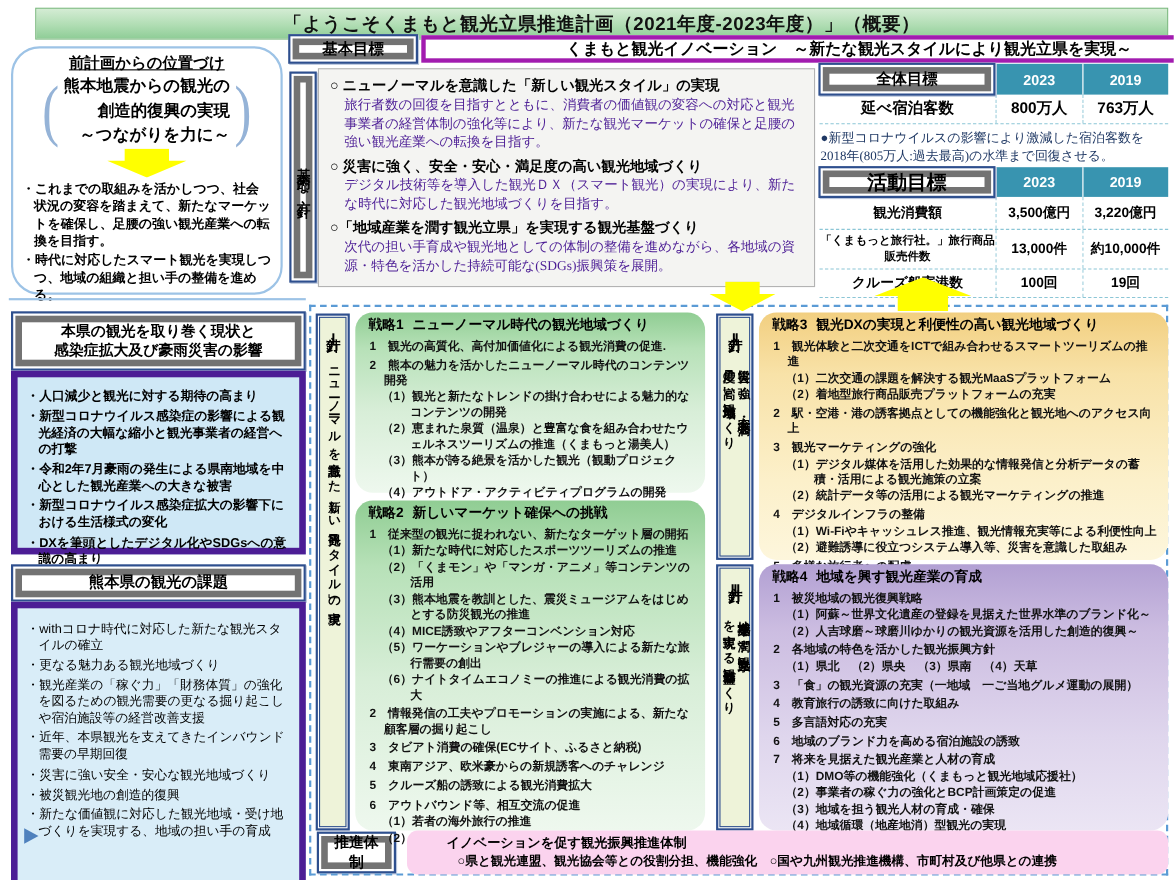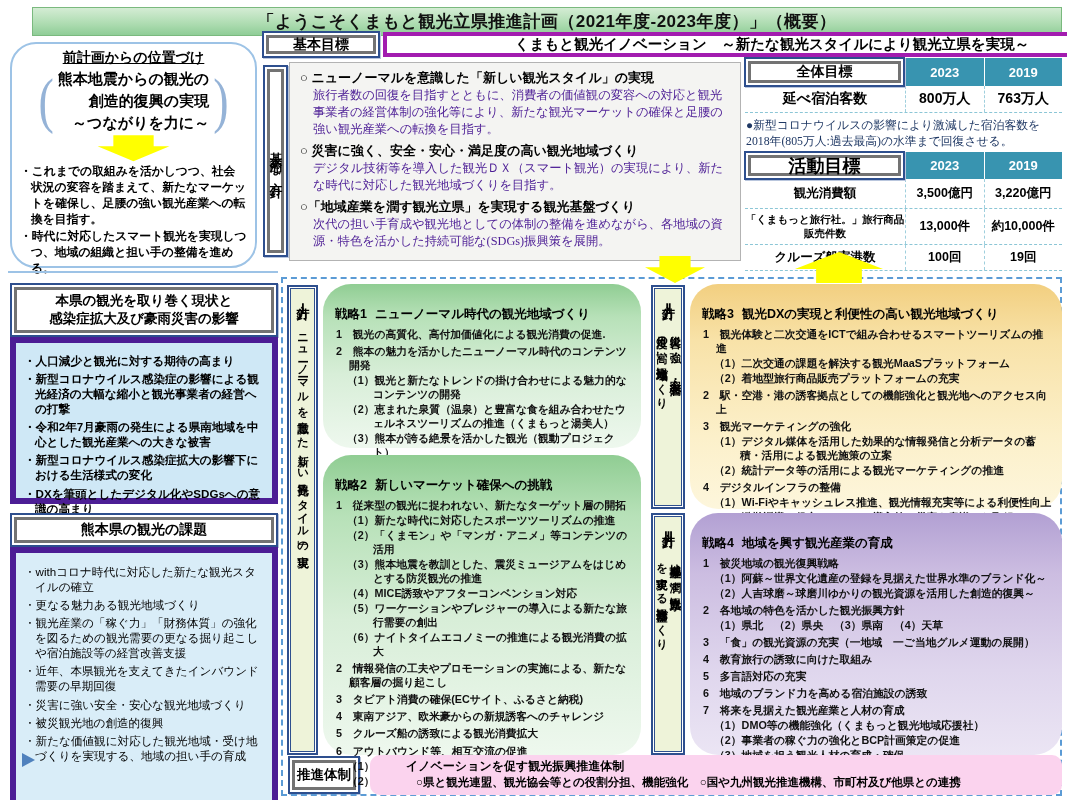--- a/index.html
+++ b/index.html
@@ -8,21 +8,21 @@
   .abs { position:absolute; }
 
   
   #title-bar { left:32px; top:7px; width:1030px; height:29px;
     background:linear-gradient(180deg,#d4ecd4 0%,#b0ddb3 55%,#8fcd97 100%);
     border:1px solid #7ab97e; display:flex; align-items:center; justify-content:center;
     font-size:17px; font-weight:bold; color:#111; letter-spacing:.5px; }
 
   
   .dlabel { position:absolute; border:2px solid #2e4f8e; background:#fff; padding:2px; box-shadow:1px 1px 0 #b9c6dd; }
-  .dlabel-in { border:3px solid #737373; width:100%; height:100%; display:flex; align-items:center; justify-content:center; font-weight:bold; text-align:center; }
+  .dlabel-in { border:6px solid #737373; width:100%; height:100%; display:flex; align-items:center; justify-content:center; font-weight:bold; text-align:center; }
 
   
   #prev-box { left:10px; top:42px; width:247px; height:226px; border:2px solid #9dc3e6; border-radius:26px; background:#fff; padding:5px 8px; }
   .pp-title { text-align:center; font-size:14px; font-weight:bold; text-decoration:underline; }
   .pp-bracket-row { display:flex; align-items:center; justify-content:center; margin-top:1px; }
   .paren { font-size:46px; font-weight:200; color:#95b3d7; line-height:1; transform:scaleY(1.35); font-family:"Liberation Serif",serif; }
   .pp-bracket { font-size:15px; font-weight:bold; text-align:right; white-space:pre-line; line-height:1.45; margin:0 4px; }
   .pp-arrow { width:72px; height:26px; margin:2px auto 3px auto; background:#ffff00; filter:drop-shadow(0 0 1px #b5b200);
     clip-path:polygon(22% 0,78% 0,78% 42%,100% 42%,50% 100%,0 42%,22% 42%); }
   .pp-bullets { font-size:11.8px; font-weight:bold; line-height:1.34; }
@@ -82,21 +82,21 @@
   
   .pbar { position:absolute; border:2px solid #2e4f8e; background:#fff; padding:1px; z-index:3; }
   .pbar-in { border:1px solid #2e4f8e; background:#eef3d9; width:100%; height:100%; display:flex; flex-direction:column; align-items:center; }
   .pbar-label { writing-mode:vertical-rl; font-weight:bold; font-size:13px; letter-spacing:3px; margin-top:6px; }
   .pbar-text { writing-mode:vertical-rl; font-weight:bold; font-size:11.3px; white-space:pre-line; margin-top:8px; letter-spacing:1px; line-height:1.18; }
   #pbar1 { left:287px; top:285px; width:31px; height:470px; }
   #pbar2 { left:651px; top:285px; width:34px; height:224px; }
   #pbar3 { left:651px; top:513px; width:34px; height:242px; }
 
   
-  .sbox { position:absolute; border-radius:28px; padding:20px 8px 4px 8px; z-index:3; }
+  .sbox { position:absolute; border-radius:16px; padding:1px 8px 4px 8px; z-index:3; }
   .s-green  { background:linear-gradient(180deg,#90cd93 0%,#b7e1b8 20%,#d8eed8 55%,#eef8ee 100%); }
   .s-yellow { background:linear-gradient(180deg,#f2cf80 0%,#f8e2a8 25%,#fcf0ca 68%,#fdf6dc 100%); }
   .s-purple { background:linear-gradient(180deg,#b2a0d3 0%,#ccbde1 25%,#dfd6ed 65%,#ebe5f4 100%); }
   .s-head { font-size:12.5px; font-weight:bold; padding:2px 0 1px 4px; }
   .s-no { margin-right:8px; }
   .item { font-size:10.8px; font-weight:bold; line-height:1.3; color:#111; }
   .l1 { margin-top:3px; padding-left:18px; text-indent:-13px; }
   .l2 { margin-top:1px; padding-left:42px; text-indent:-26px; }
   #s1 { left:323px; top:284px; width:318px; height:164px; }
   #s2 { left:323px; top:455px; width:318px; height:300px; }

